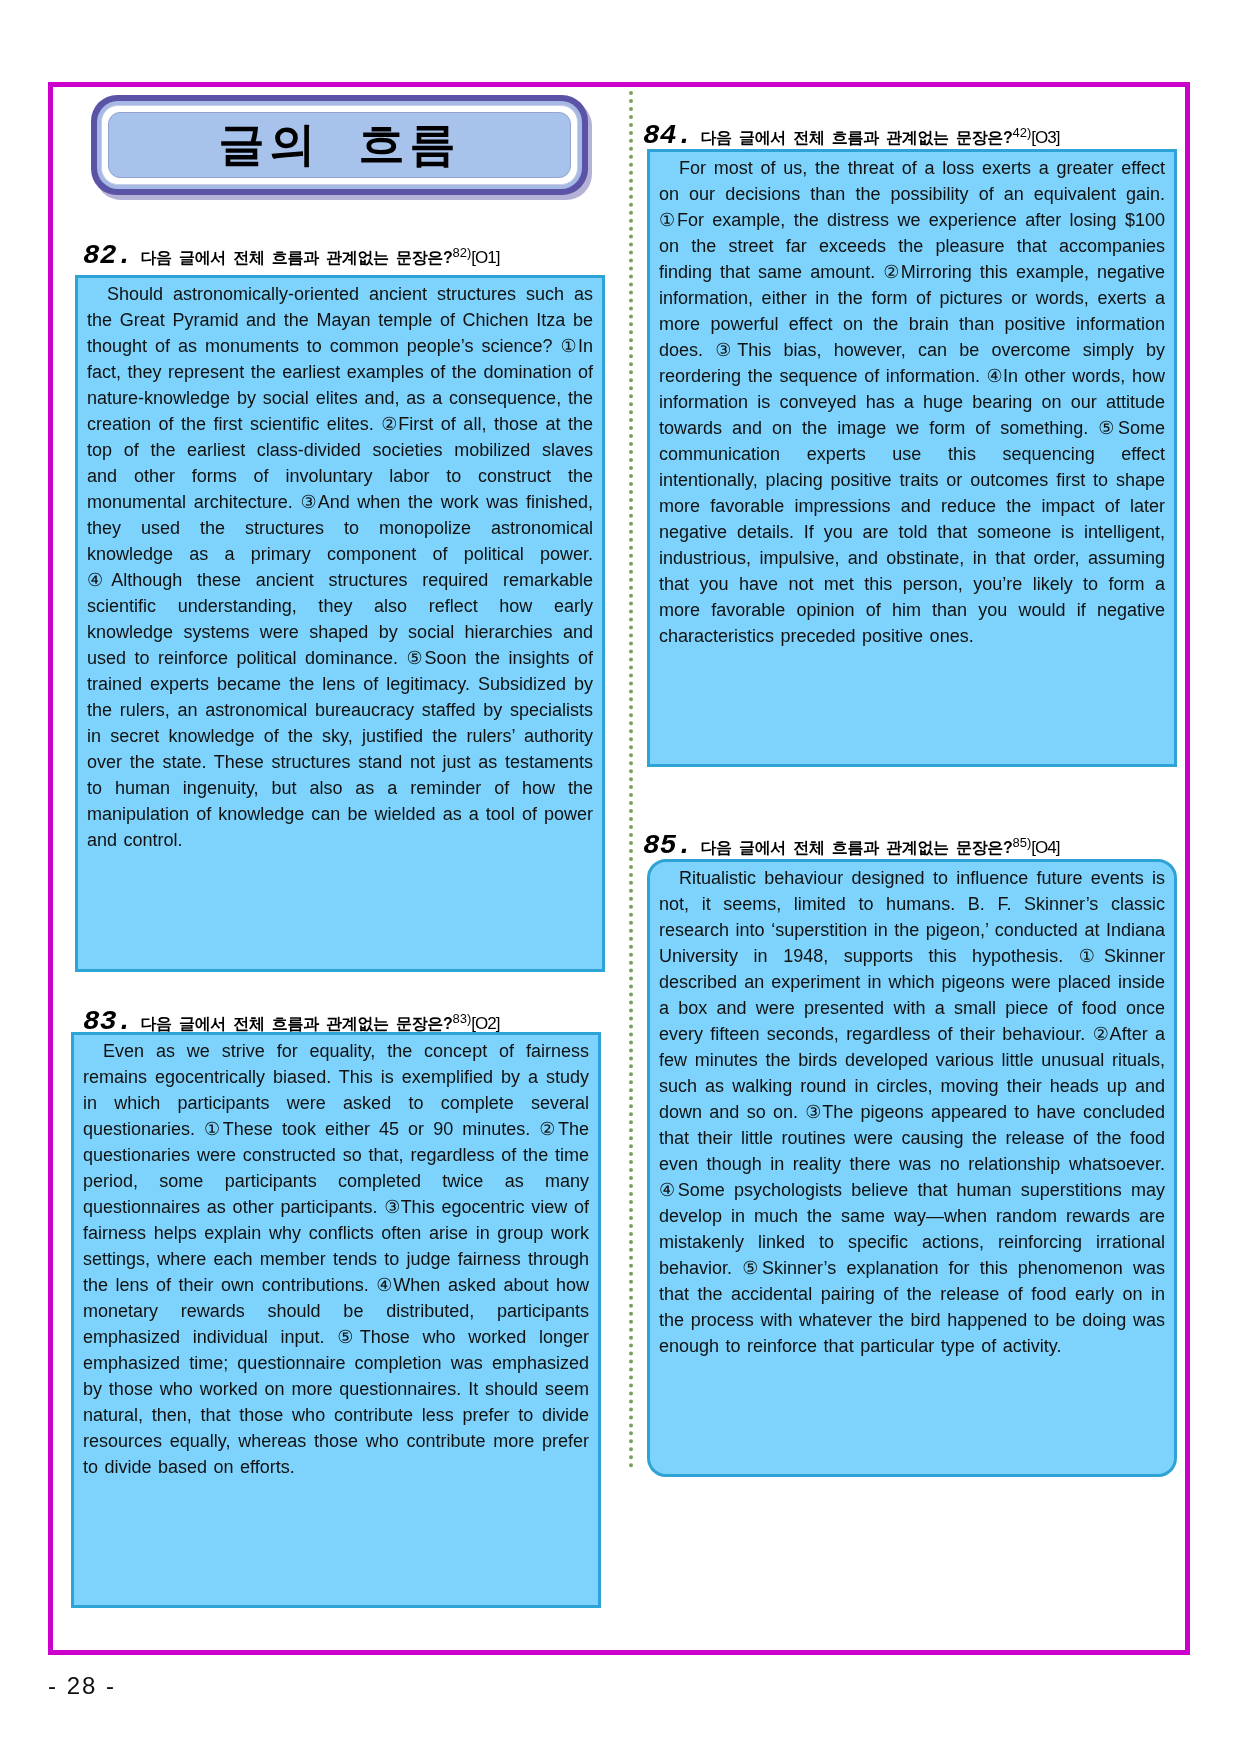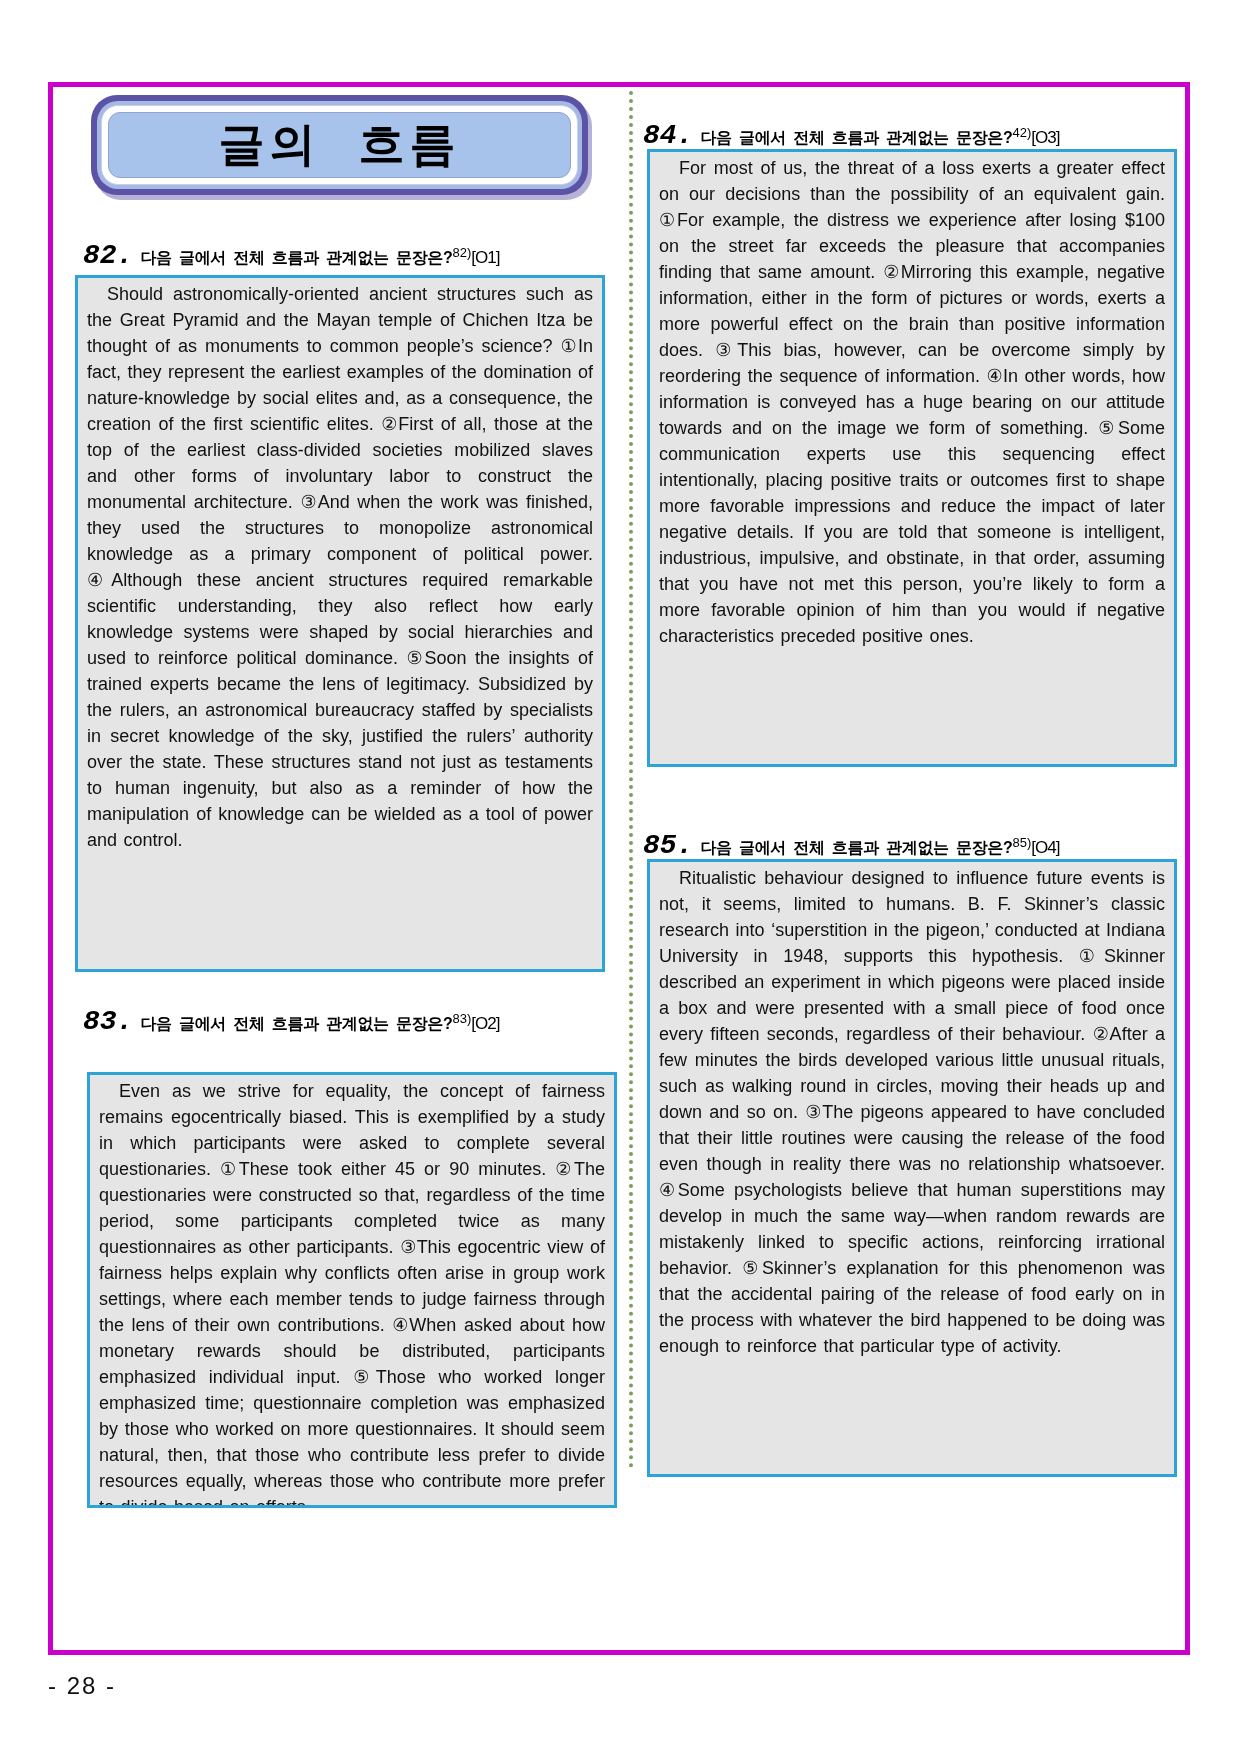--- a/index.html
+++ b/index.html
@@ -31,21 +31,21 @@
   .qhead{position:absolute;white-space:nowrap;line-height:32px;}
   .qnum{
     font-family:Liberation Mono, monospace;font-style:italic;font-weight:bold;
     font-size:28px;margin-right:7px;color:#000;
   }
   .qprompt{font-size:16px;font-weight:700;letter-spacing:-0.3px;word-spacing:3px;color:#000;}
   .qfoot{font-size:13px;vertical-align:super;font-weight:400;color:#000;}
   .qtag{font-size:17px;letter-spacing:-1px;color:#000;}
   
   .pbox{
-    position:absolute;box-sizing:border-box;border:3px solid #2ea3d6;background:#e5e5e5;
+    position:absolute;box-sizing:border-box;border:3px solid #2ea3d6;background:#7dd3fc;
     padding:3px 9px 3px 9px;overflow:hidden;
   }
   .ptext{
     margin:0;font-size:18px;line-height:26px;text-align:justify;text-justify:inter-word;
     text-indent:20px;word-spacing:1.5px;color:#111;
   }
   .pageno{
     position:absolute;left:48px;top:1672px;width:1142px;text-align:left;
     font-size:24px;letter-spacing:2px;color:#111;
   }
@@ -64,29 +64,29 @@
     <div class="ring4"></div>
     <div class="rtitle">글의 흐름</div>
   </div>
 
   <div class="qhead" style="left:30px;top:150px;"><span class="qnum">82.</span><span class="qprompt">다음 글에서 전체 흐름과 관계없는 문장은?</span><span class="qfoot">82)</span><span class="qtag">[O1]</span></div>
   <div class="pbox" style="left:22px;top:188px;width:530px;height:697px;">
     <p class="ptext">Should astronomically-oriented ancient structures such as the Great Pyramid and the Mayan temple of Chichen Itza be thought of as monuments to common people’s science? ①In fact, they represent the earliest examples of the domination of nature-knowledge by social elites and, as a consequence, the creation of the first scientific elites. ②First of all, those at the top of the earliest class-divided societies mobilized slaves and other forms of involuntary labor to construct the monumental architecture. ③And when the work was finished, they used the structures to monopolize astronomical knowledge as a primary component of political power. ④Although these ancient structures required remarkable scientific understanding, they also reflect how early knowledge systems were shaped by social hierarchies and used to reinforce political dominance. ⑤Soon the insights of trained experts became the lens of legitimacy. Subsidized by the rulers, an astronomical bureaucracy staffed by specialists in secret knowledge of the sky, justified the rulers’ authority over the state. These structures stand not just as testaments to human ingenuity, but also as a reminder of how the manipulation of knowledge can be wielded as a tool of power and control.</p>
   </div>
 
   <div class="qhead" style="left:30px;top:916px;"><span class="qnum">83.</span><span class="qprompt">다음 글에서 전체 흐름과 관계없는 문장은?</span><span class="qfoot">83)</span><span class="qtag">[O2]</span></div>
-  <div class="pbox" style="left:34px;top:945px;width:530px;height:436px;margin-top:40px;">
+  <div class="pbox" style="left:18px;top:945px;width:530px;height:576px;">
     <p class="ptext">Even as we strive for equality, the concept of fairness remains egocentrically biased. This is exemplified by a study in which participants were asked to complete several questionaries. ①These took either 45 or 90 minutes. ②The questionaries were constructed so that, regardless of the time period, some participants completed twice as many questionnaires as other participants. ③This egocentric view of fairness helps explain why conflicts often arise in group work settings, where each member tends to judge fairness through the lens of their own contributions. ④When asked about how monetary rewards should be distributed, participants emphasized individual input. ⑤Those who worked longer emphasized time; questionnaire completion was emphasized by those who worked on more questionnaires. It should seem natural, then, that those who contribute less prefer to divide resources equally, whereas those who contribute more prefer to divide based on efforts.</p>
   </div>
 
   <div class="qhead" style="left:590px;top:30px;"><span class="qnum">84.</span><span class="qprompt">다음 글에서 전체 흐름과 관계없는 문장은?</span><span class="qfoot">42)</span><span class="qtag">[O3]</span></div>
   <div class="pbox" style="left:594px;top:62px;width:530px;height:618px;">
     <p class="ptext">For most of us, the threat of a loss exerts a greater effect on our decisions than the possibility of an equivalent gain. ①For example, the distress we experience after losing $100 on the street far exceeds the pleasure that accompanies finding that same amount. ②Mirroring this example, negative information, either in the form of pictures or words, exerts a more powerful effect on the brain than positive information does. ③This bias, however, can be overcome simply by reordering the sequence of information. ④In other words, how information is conveyed has a huge bearing on our attitude towards and on the image we form of something. ⑤Some communication experts use this sequencing effect intentionally, placing positive traits or outcomes first to shape more favorable impressions and reduce the impact of later negative details. If you are told that someone is intelligent, industrious, impulsive, and obstinate, in that order, assuming that you have not met this person, you’re likely to form a more favorable opinion of him than you would if negative characteristics preceded positive ones.</p>
   </div>
 
   <div class="qhead" style="left:590px;top:740px;"><span class="qnum">85.</span><span class="qprompt">다음 글에서 전체 흐름과 관계없는 문장은?</span><span class="qfoot">85)</span><span class="qtag">[O4]</span></div>
-  <div class="pbox" style="left:594px;top:772px;width:530px;height:618px;">
+  <div class="pbox" style="left:594px;top:772px;width:530px;height:618px;border-radius:19px;">
     <p class="ptext">Ritualistic behaviour designed to influence future events is not, it seems, limited to humans. B. F. Skinner’s classic research into ‘superstition in the pigeon,’ conducted at Indiana University in 1948, supports this hypothesis. ①Skinner described an experiment in which pigeons were placed inside a box and were presented with a small piece of food once every fifteen seconds, regardless of their behaviour. ②After a few minutes the birds developed various little unusual rituals, such as walking round in circles, moving their heads up and down and so on. ③The pigeons appeared to have concluded that their little routines were causing the release of the food even though in reality there was no relationship whatsoever. ④Some psychologists believe that human superstitions may develop in much the same way—when random rewards are mistakenly linked to specific actions, reinforcing irrational behavior. ⑤Skinner’s explanation for this phenomenon was that the accidental pairing of the release of food early on in the process with whatever the bird happened to be doing was enough to reinforce that particular type of activity.</p>
   </div>
 
 </div>
 
 <div class="pageno">- 28 -</div>
 
 </body></html>

